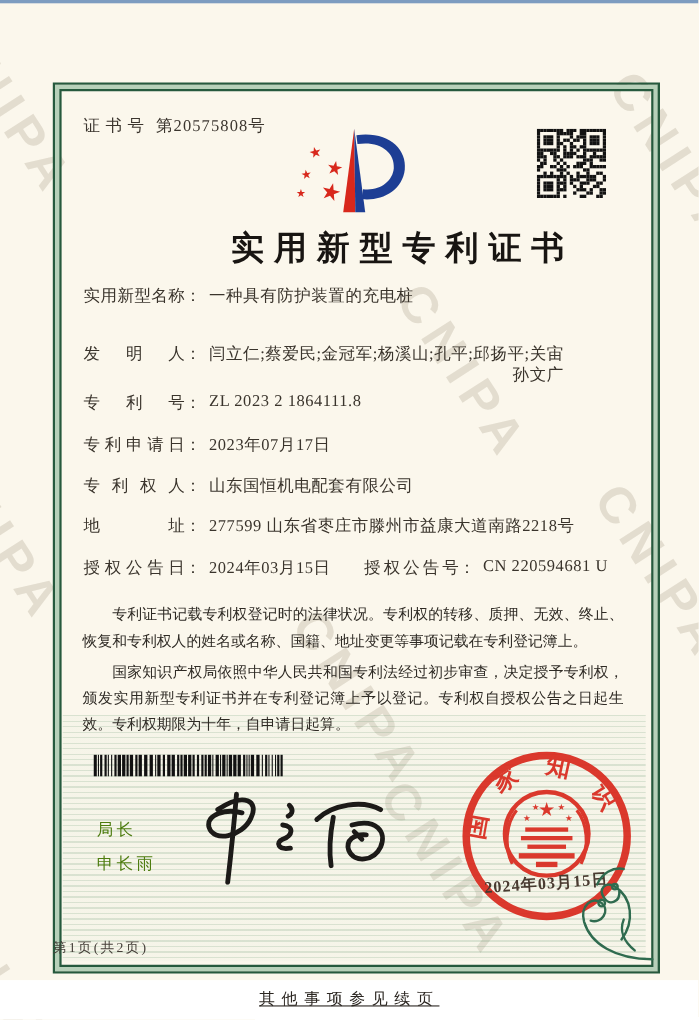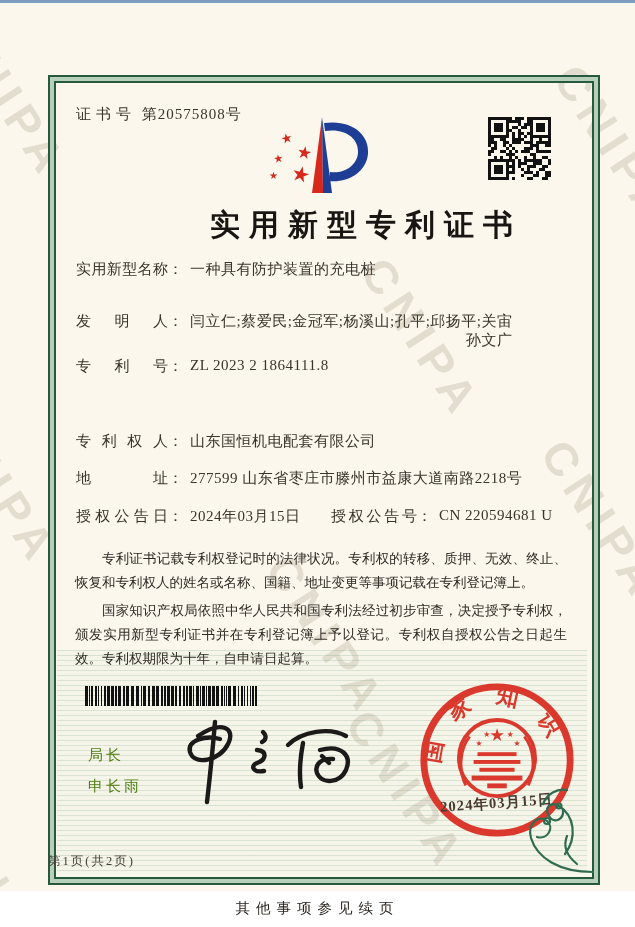--- a/index.html
+++ b/index.html
@@ -34,21 +34,21 @@
   .barcode-wrap{position:absolute;left:85px;top:686px;width:178px;height:20px;}
   .issuer{position:absolute;left:88px;top:740px;font-family:"Liberation Sans","DejaVu Sans",sans-serif;
           font-size:15px;color:#4d7c0f;letter-spacing:3px;line-height:2.05;}
   .sig-svg{position:absolute;left:162px;top:714px;}
   .seal{position:absolute;left:417px;top:680px;opacity:0.92;mix-blend-mode:multiply;}
   .flourish{position:absolute;left:497px;top:776px;}
   .page-ind{position:absolute;left:48px;top:853px;width:548px;
             font-size:12.5px;color:#46403a;letter-spacing:2px;}
   .bottom-strip{position:absolute;left:0;top:891px;width:635px;height:36px;background:#ffffff;z-index:4;}
   .bottom-strip .note{display:block;text-align:center;margin-top:8px;font-size:14.5px;
-                      letter-spacing:6px;color:#2c2722;}
+                      letter-spacing:6px;color:#2c2722;text-decoration:underline;}
 </style>
 </head>
 <body>
 
 <div class="top-blue"></div>
 
 <span class="wm" style="left:-18px;top:8px;">CNIPA</span>
 <span class="wm" style="left:588px;top:55px;">CNIPA</span>
 <span class="wm" style="left:395px;top:248px;">CNIPA</span>
 <span class="wm" style="left:-28px;top:395px;">CNIPA</span>
@@ -331,20 +331,23 @@
 
   <div class="row" style="top:260px">
     <span class="flabel">实用新型名称</span><span class="colon">：</span><span class="fvalue">一种具有防护装置的充电桩</span>
   </div>
   <div class="row" style="top:312px">
     <span class="flabel">发明人</span><span class="colon">：</span><span class="fvalue" style="display:inline-block;max-width:370px;text-align:right;"><span>闫立仁;蔡爱民;金冠军;杨溪山;孔平;邱扬平;关宙</span><br><span>孙文广</span></span>
   </div>
   <div class="row" style="top:357px">
     <span class="flabel">专利号</span><span class="colon">：</span><span class="fvalue">ZL 2023 2 1864111.8</span>
   </div>
+  <div class="row" style="top:395px">
+    <span class="flabel">专利申请日</span><span class="colon">：</span><span class="fvalue">2023年07月17日</span>
+  </div>
   <div class="row" style="top:432px">
     <span class="flabel">专利权人</span><span class="colon">：</span><span class="fvalue">山东国恒机电配套有限公司</span>
   </div>
   <div class="row" style="top:469px">
     <span class="flabel">地址</span><span class="colon">：</span><span class="fvalue">277599 山东省枣庄市滕州市益康大道南路2218号</span>
   </div>
   <div class="row" style="top:507px">
     <span class="flabel">授权公告日</span><span class="colon">：</span><span class="fvalue">2024年03月15日</span>
     <span class="fvalue2">
       <span class="flabel" style="width:86px">授权公告号</span><span class="colon">：</span><span class="fvalue">CN 220594681 U</span>

